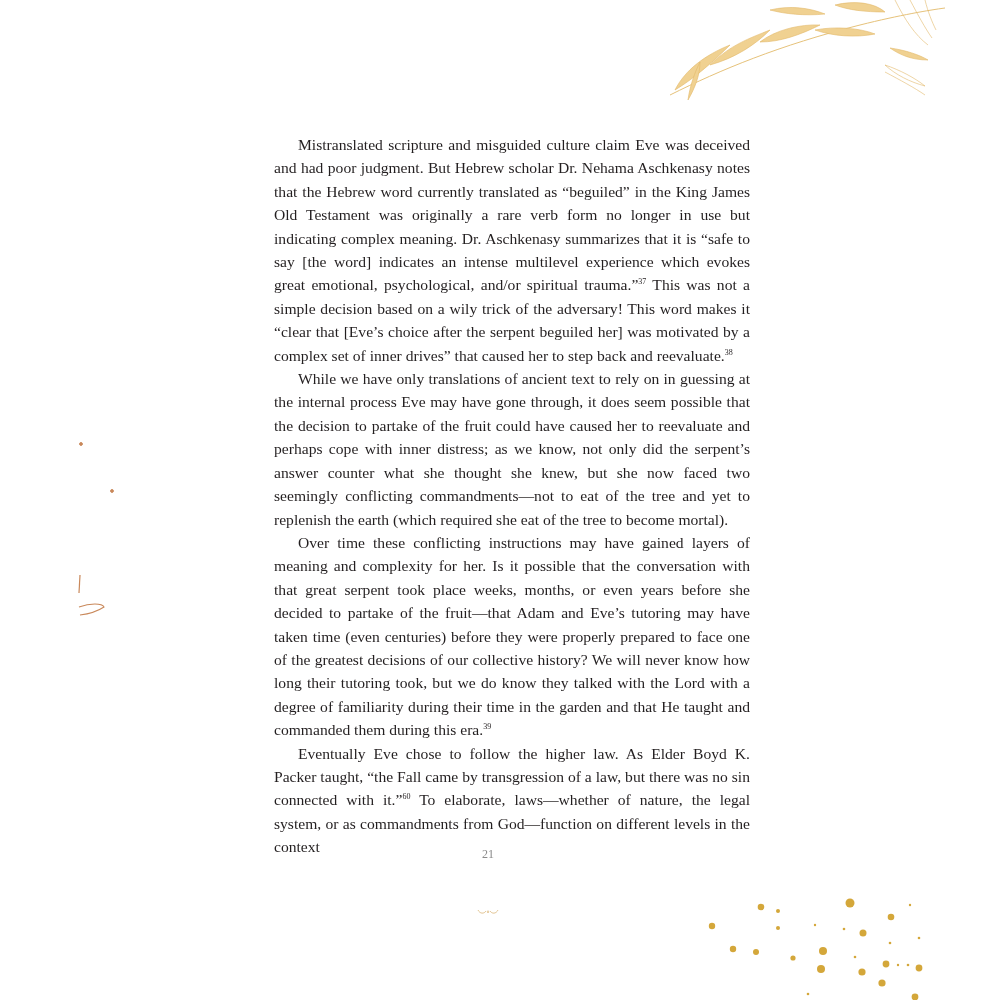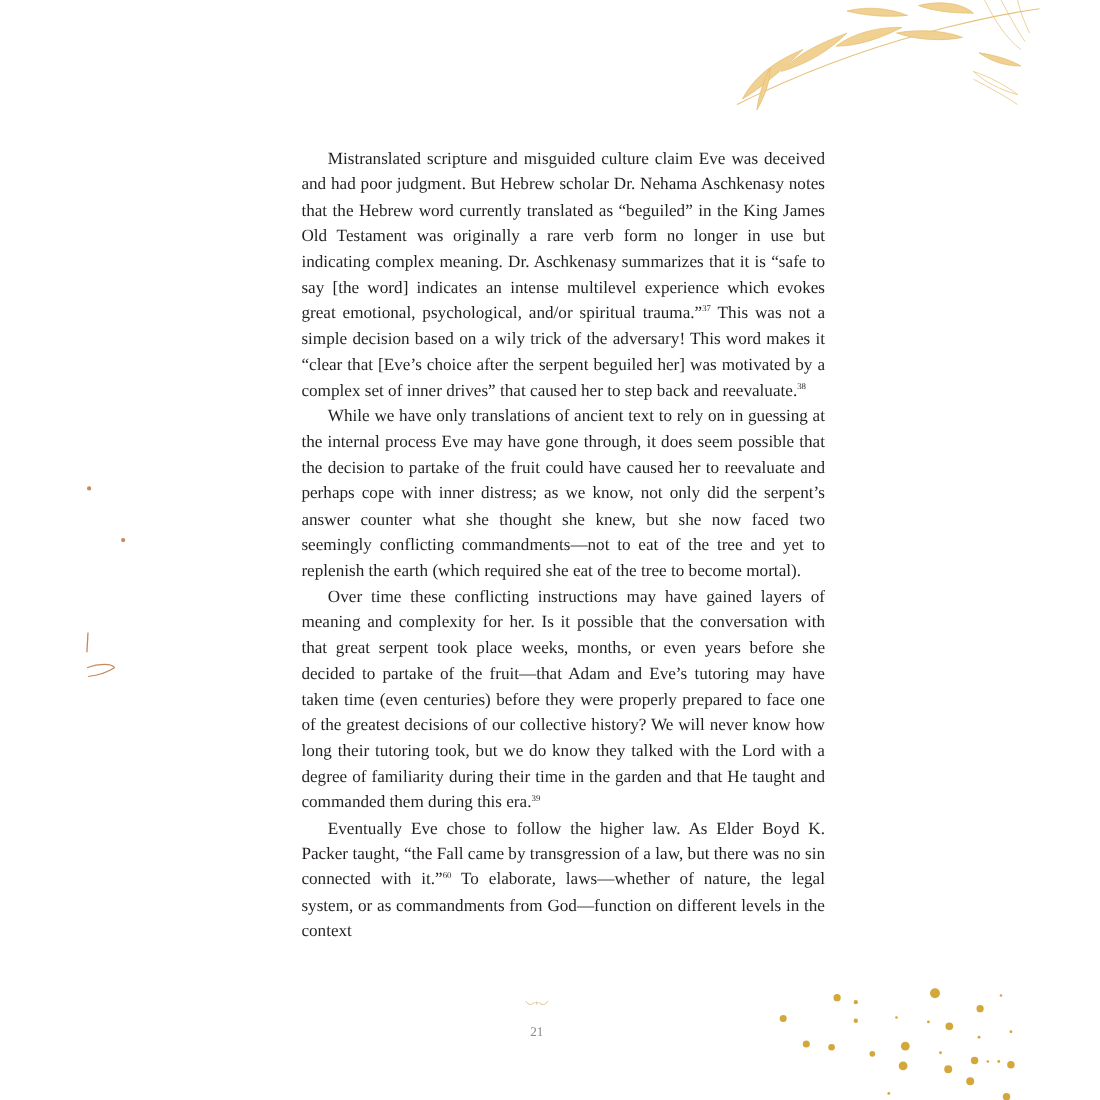--- a/index.html
+++ b/index.html
@@ -14,21 +14,21 @@
     .side-deco { position: absolute; left: 70px; top: 435px; width: 50px; height: 190px; }
     .confetti { position: absolute; left: 690px; top: 880px; width: 260px; height: 120px; }
     .body-text {
       position: absolute; left: 274px; top: 133px; width: 476px;
       font-size: 15.6px; line-height: 23.4px; text-align: justify;
       hyphens: none;
     }
     .body-text p { margin: 0; text-indent: 24px; }
     sup { font-size: 8px; line-height: 0; vertical-align: 6px; }
     .folio {
-      position: absolute; left: 470px; top: 932px; width: 36px; text-align: center;
+      position: absolute; left: 470px; top: 848px; width: 36px; text-align: center;
       font-size: 12px; color: #8a8a8a; line-height: 12px;
     }
     .folio-orn { position: absolute; left: 476px; top: 908px; width: 24px; height: 8px; }
   </style>
 </head>
 <body>
 
 <div class="page">
 
   <svg class="leaves" viewBox="0 0 290 110">

